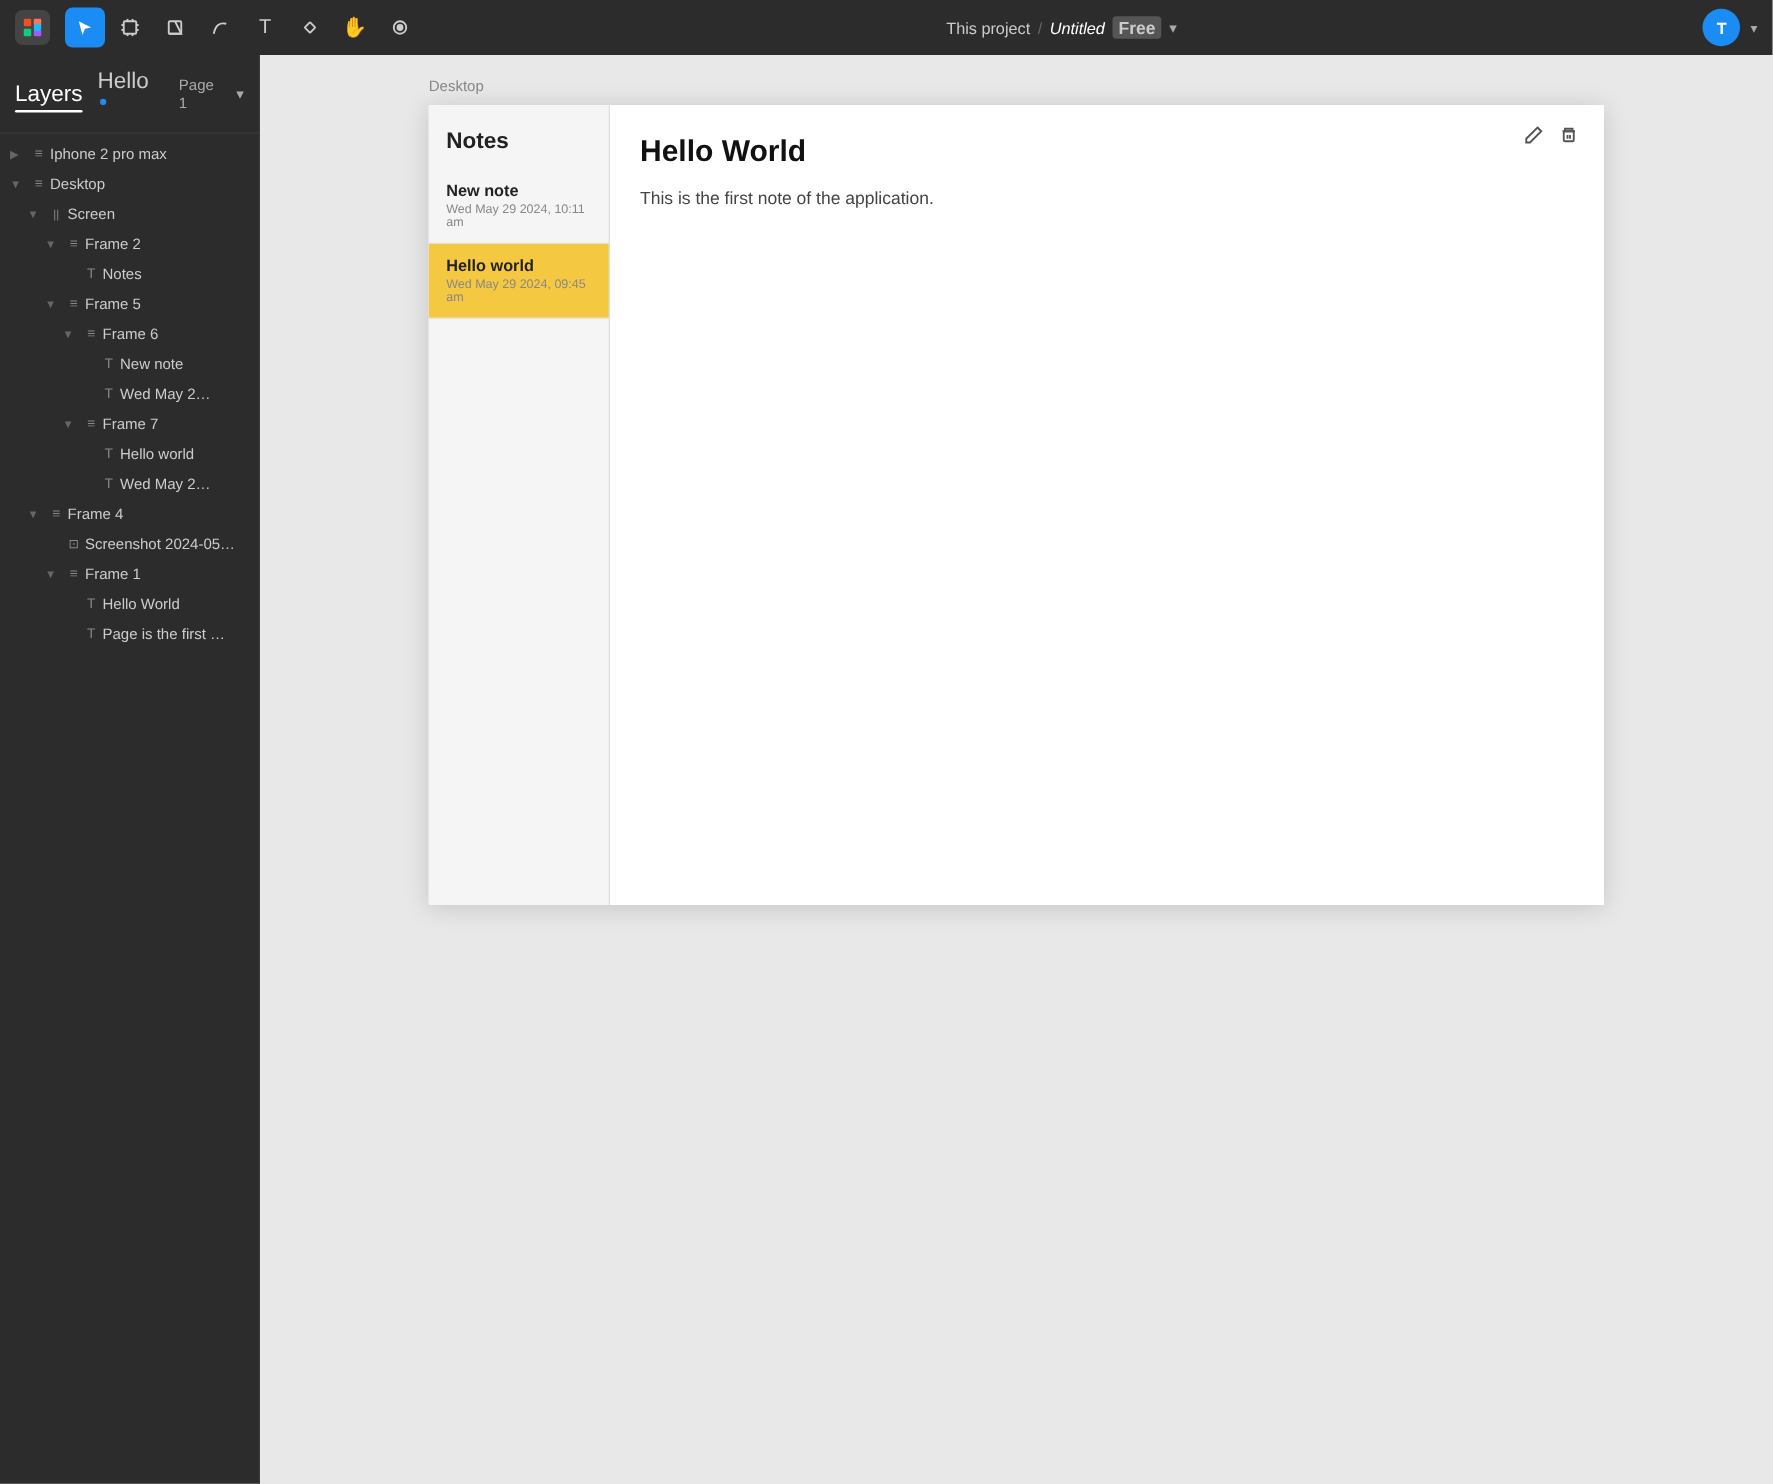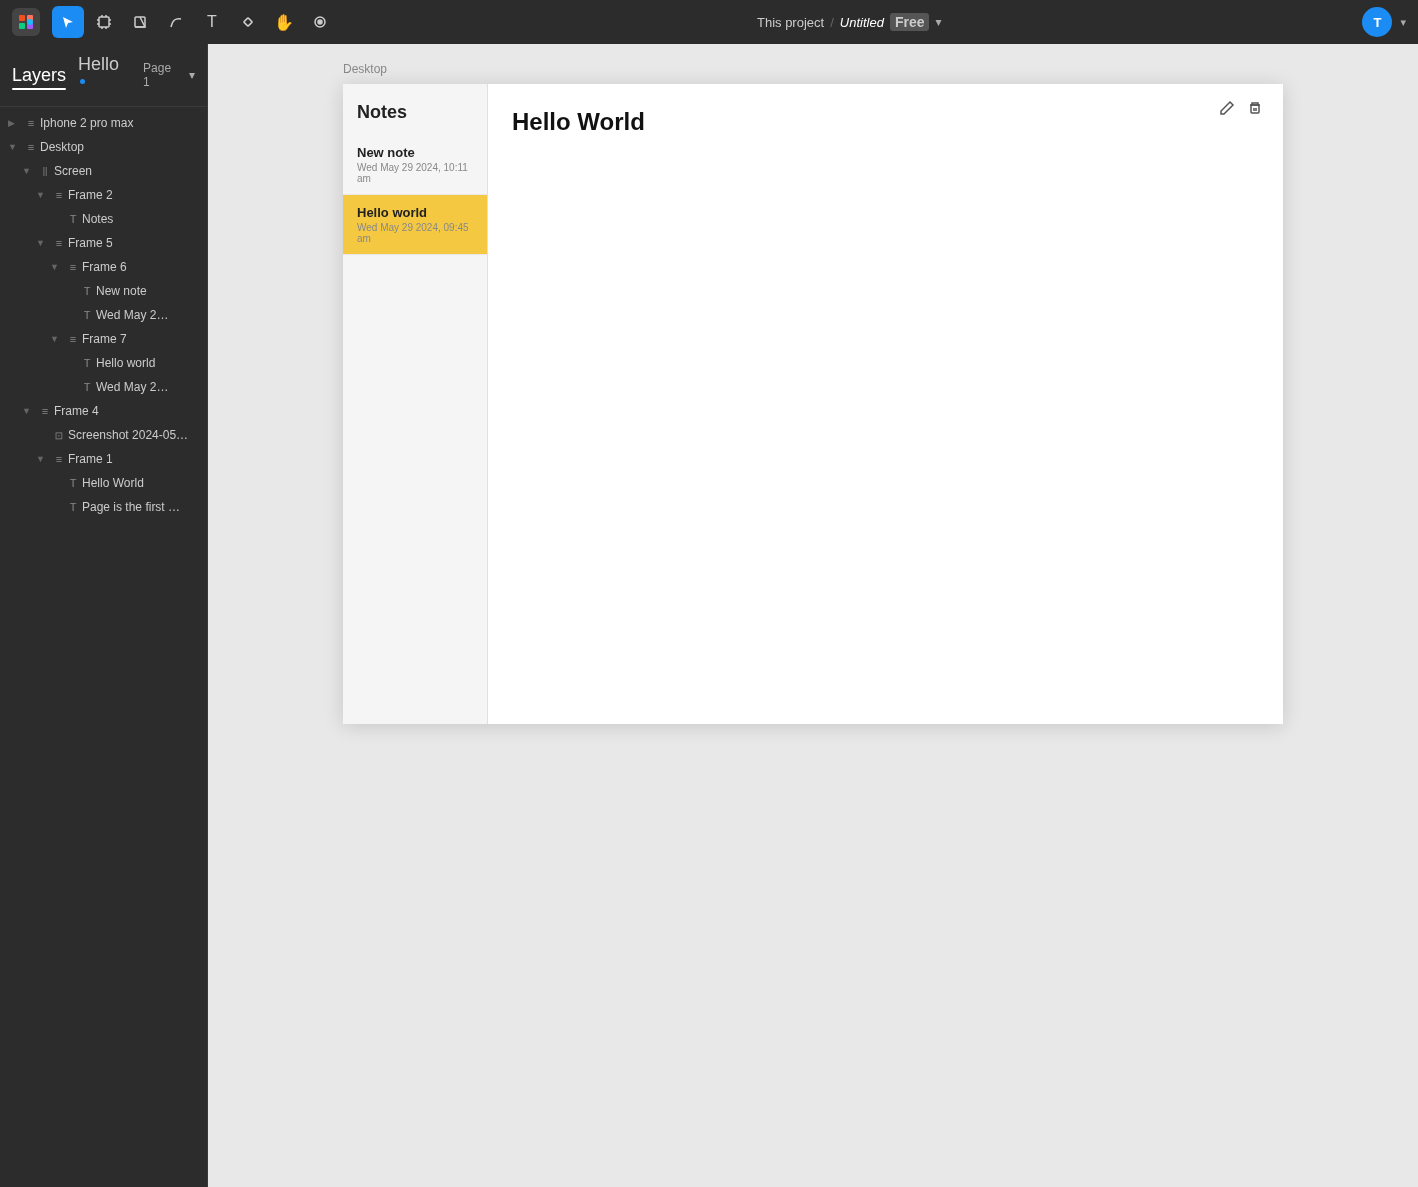--- a/index.html
+++ b/index.html
@@ -362,18 +362,19 @@
               <svg width="16" height="16" viewBox="0 0 16 16" fill="none" stroke="#555" stroke-width="1.5">
                 <polyline points="3,5 13,5"></polyline>
                 <path d="M5 5V3h6v2"></path>
                 <rect x="4" y="5" width="8" height="8" rx="1"></rect>
                 <line x1="7" y1="8" x2="7" y2="11"></line>
                 <line x1="9" y1="8" x2="9" y2="11"></line>
               </svg>
             </span>
           </div>
           <div class="notes-title">Hello World</div>
+          <div class="notes-body">This is the first note of the application.</div>
         </div>
 
       </div>
     </div>
   </div>
 </div>
 
 </body></html>

